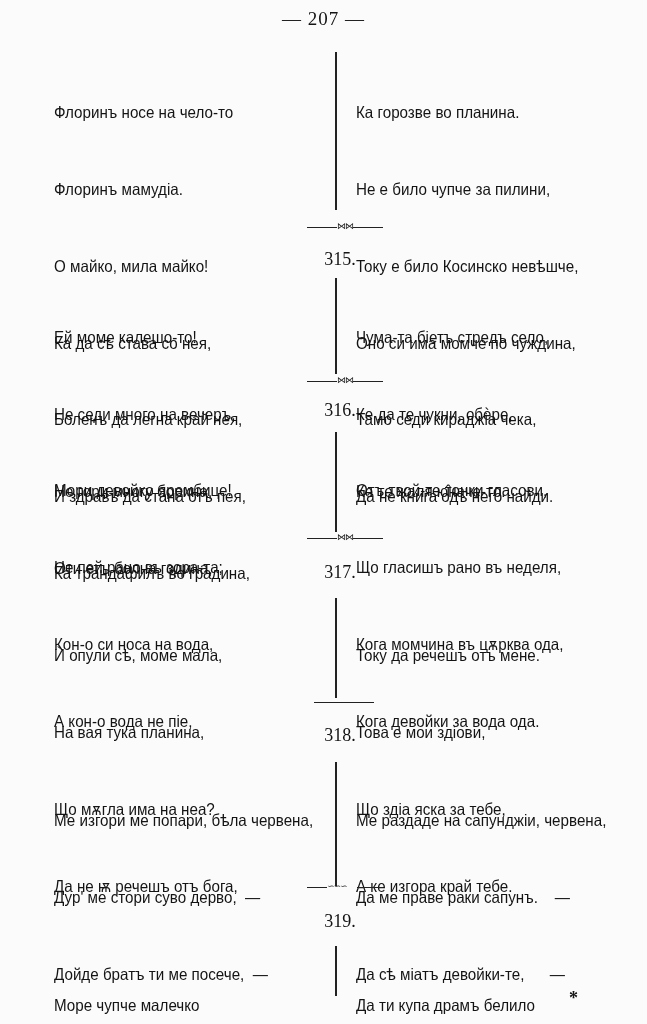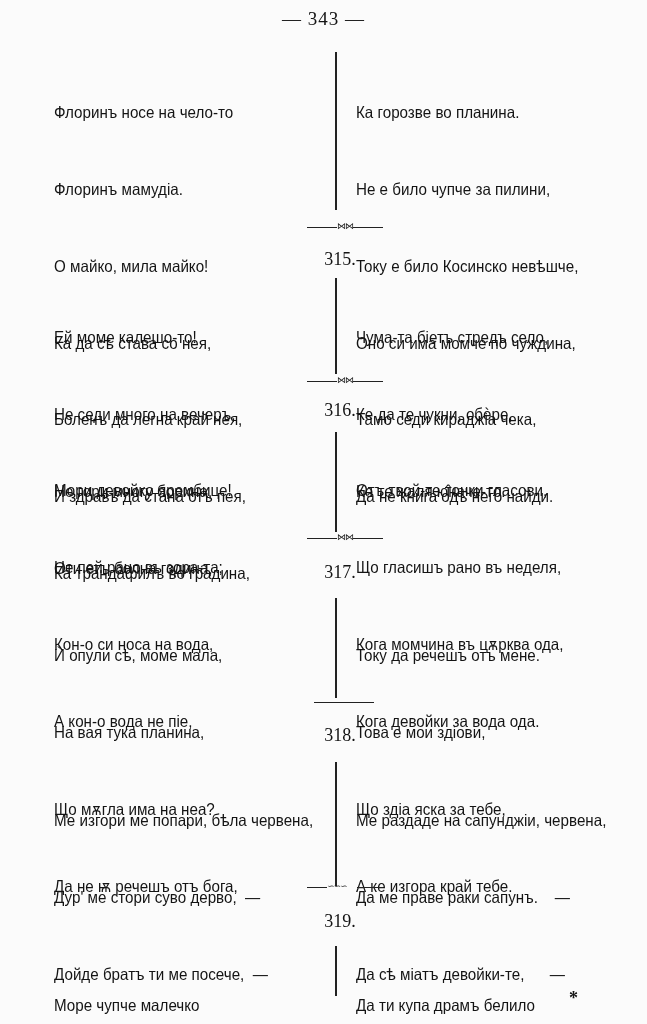--- a/index.html
+++ b/index.html
@@ -75,21 +75,21 @@
       position: absolute;
       left: 569px;
       top: 988px;
       font-size: 18px;
       font-weight: bold;
     }
   </style>
 </head>
 <body>
 
-<div class="page-number">—  343  —</div>
+<div class="page-number">—  207  —</div>
 
 <div class="verse col-left" style="top:49px;">
   <span class="line">Флоринъ носе на чело-то</span>
   <span class="line">Флоринъ мамудіа.</span>
   <span class="line">О майко, мила майко!</span>
   <span class="line">Ка да сѣ става со нея,</span>
   <span class="line">Боленъ да легна край нея,</span>
   <span class="line">И здравъ да стана отъ пея,</span>
   <span class="line">Ка трандафилъ во градина,</span>
 </div>

